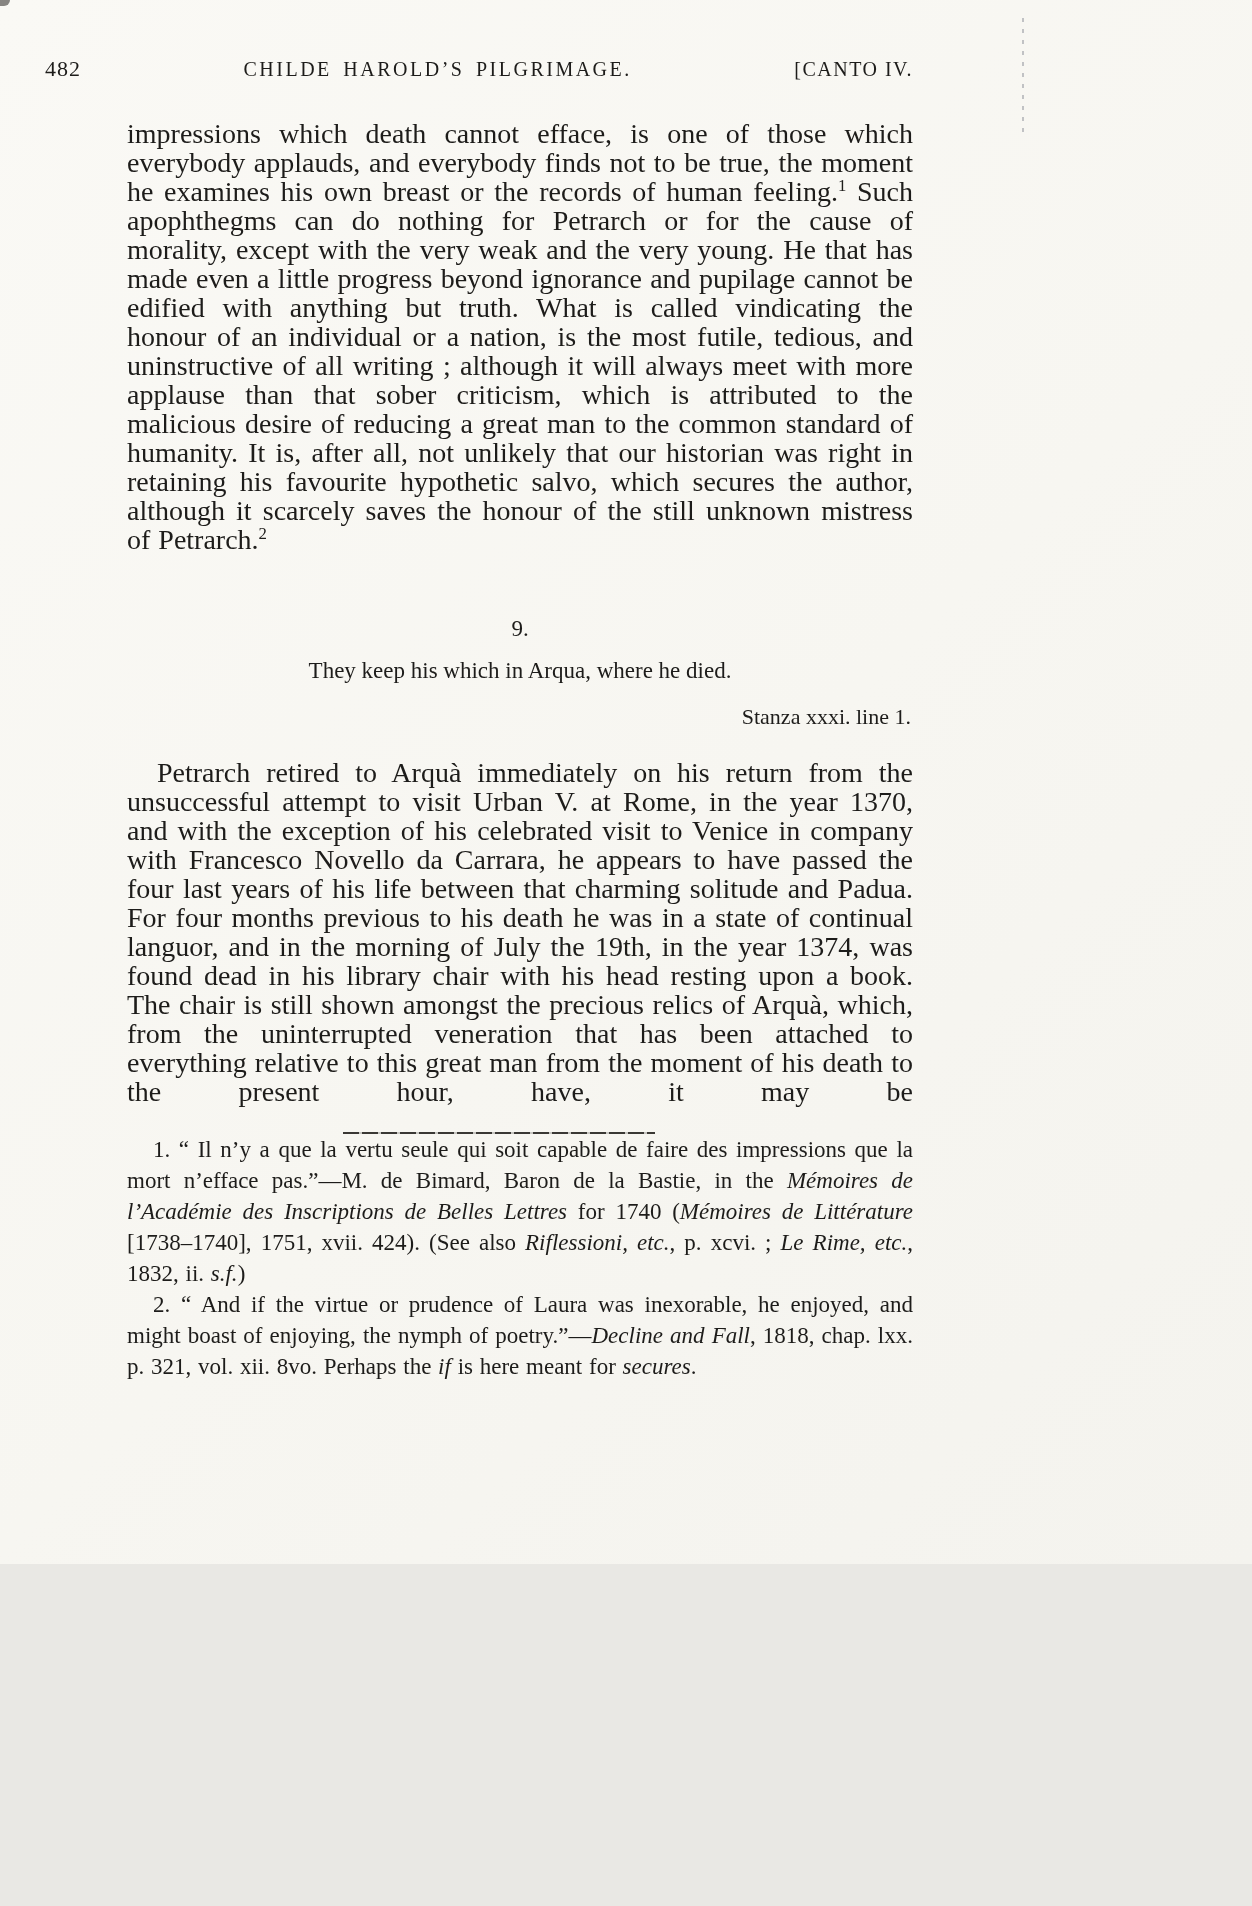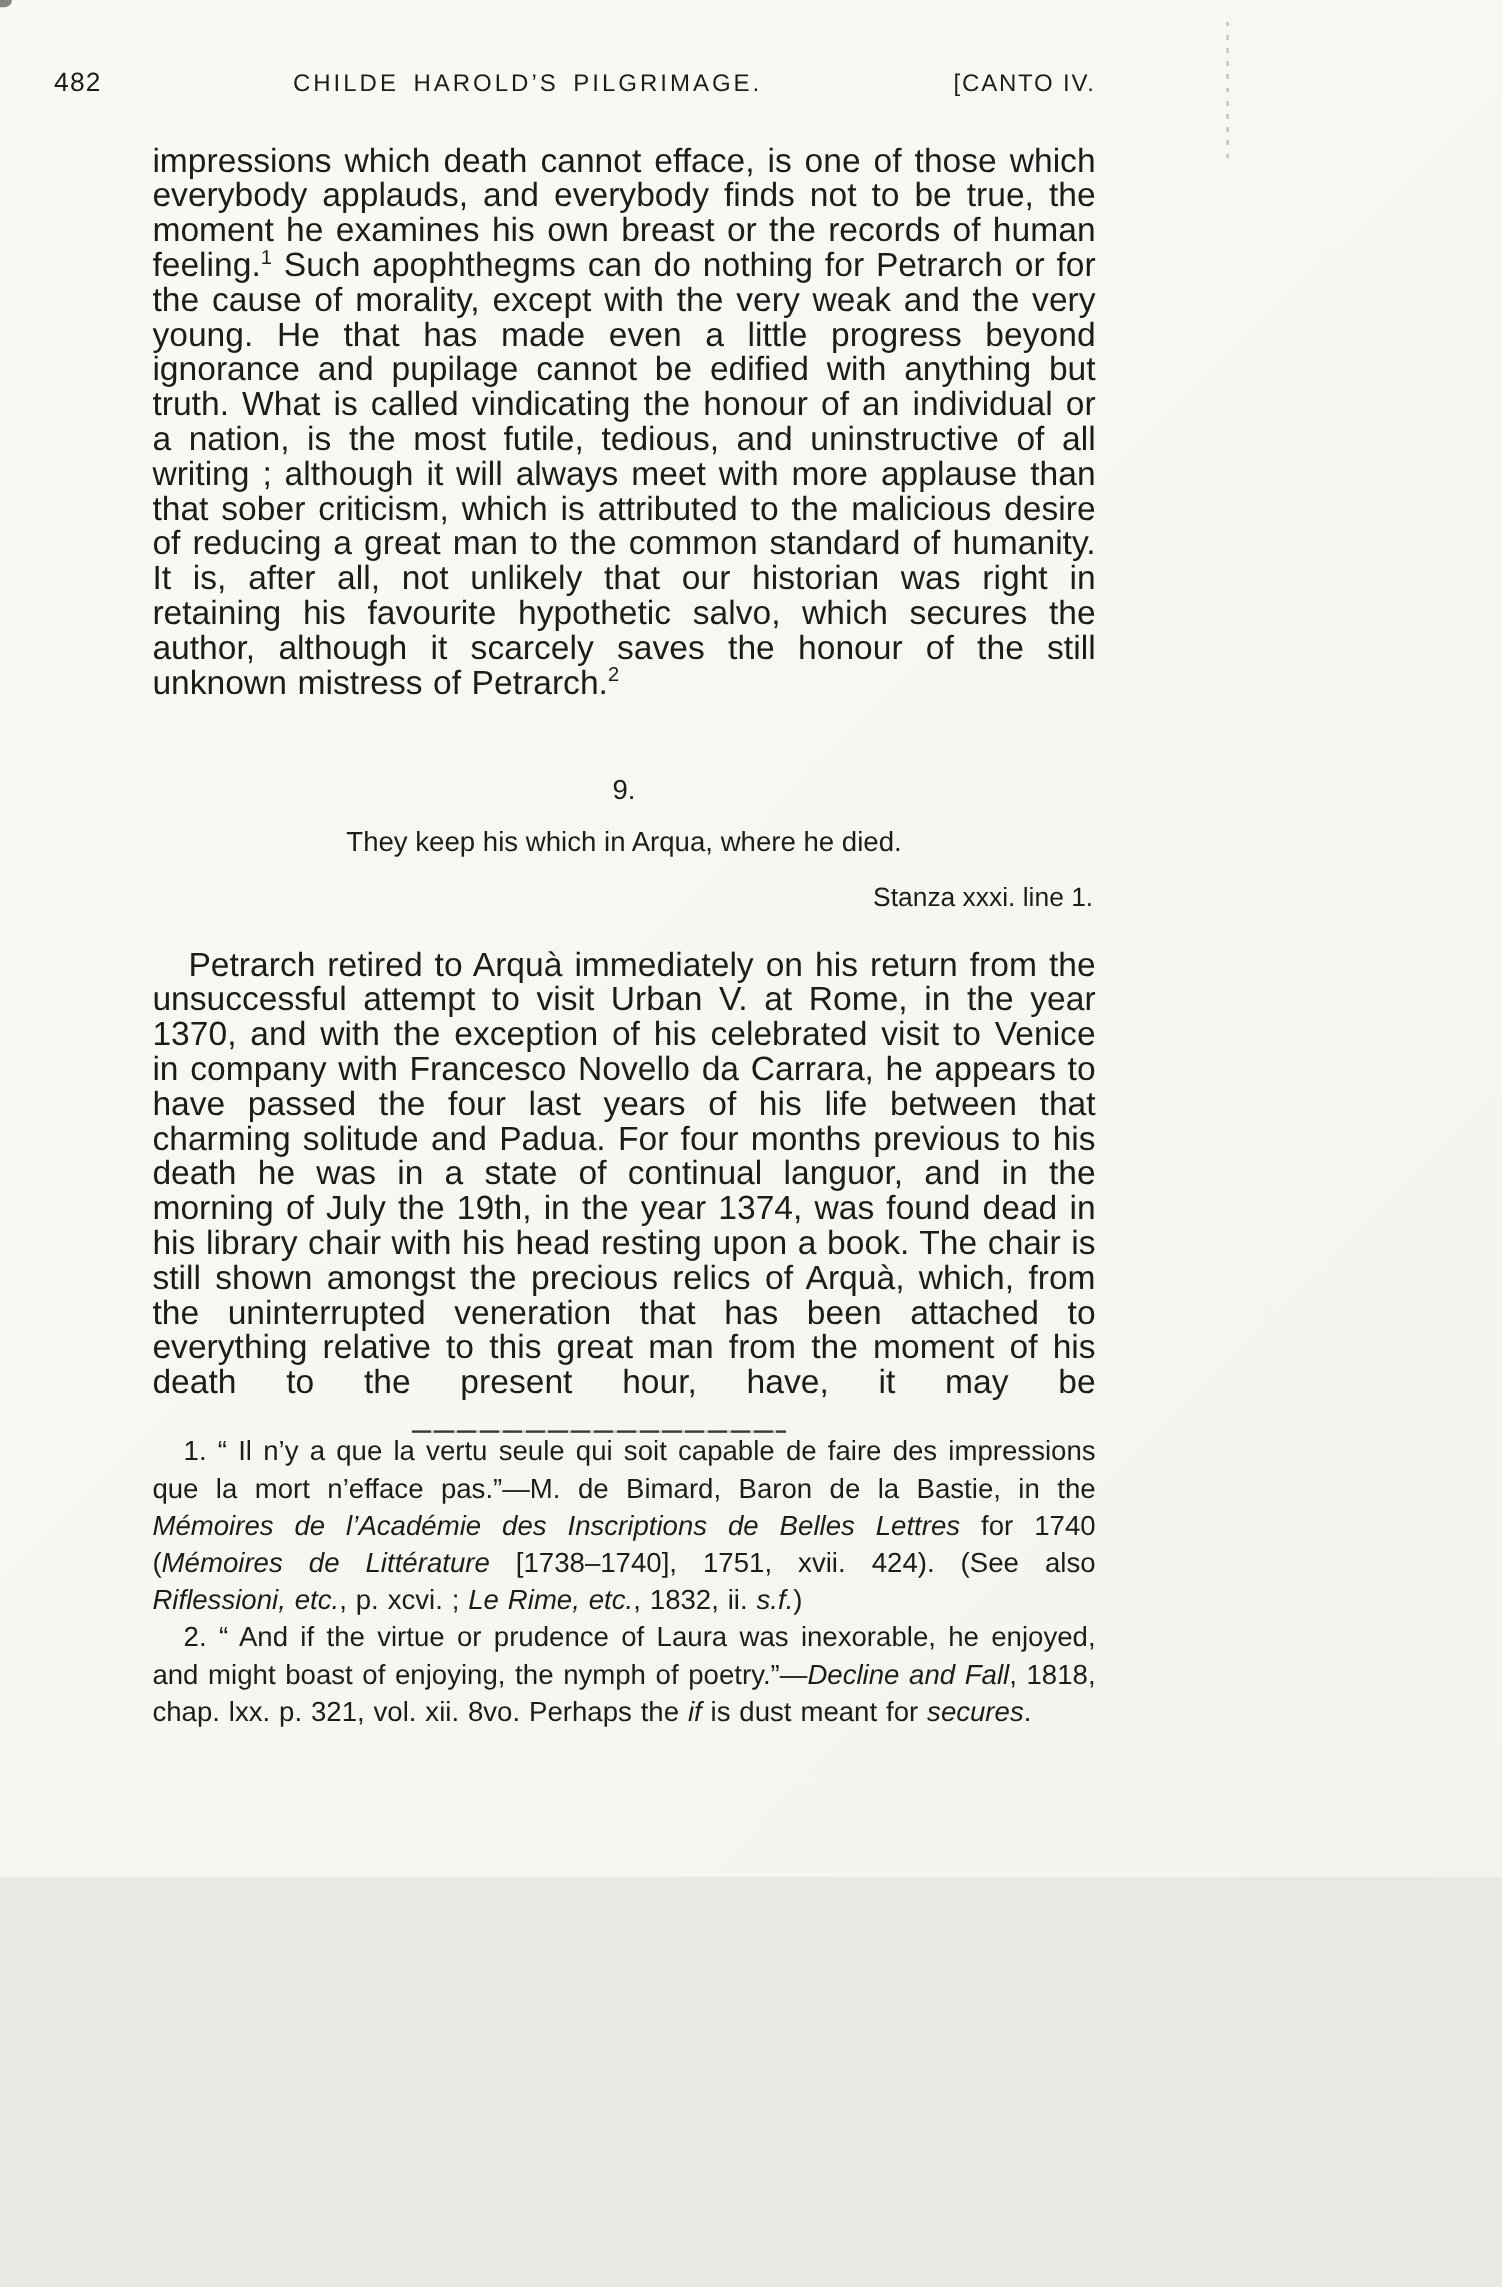--- a/index.html
+++ b/index.html
@@ -8,21 +8,21 @@
     width: 1252px;
     height: 1906px;
     overflow: hidden;
     background: #e9e8e4;
   }
   .page {
     position: relative;
     width: 1252px;
     height: 1564px;
     background: linear-gradient(135deg, #faf9f5 0%, #f7f6f1 55%, #f4f3ee 100%);
-    font-family: Liberation Sans, sans-serif;
+    font-family: Liberation Serif, serif;
     color: #1d1c1a;
     box-sizing: border-box;
   }
   
   .page-header {
     position: absolute;
     top: 56px;
     left: 45px;
     width: 868px;
     display: flex;
@@ -140,18 +140,18 @@
     <div class="epigraph">They keep his which in Arqua, where he died.</div>
 
     <div class="attribution">Stanza xxxi. line 1.</div>
 
     <p class="body-para indent continues para-2">Petrarch retired to Arquà immediately on his return from the unsuccessful attempt to visit Urban V. at Rome, in the year 1370, and with the exception of his celebrated visit to Venice in company with Francesco Novello da Carrara, he appears to have passed the four last years of his life between that charming solitude and Padua. For four months previous to his death he was in a state of continual languor, and in the morning of July the 19th, in the year 1374, was found dead in his library chair with his head resting upon a book. The chair is still shown amongst the precious relics of Arquà, which, from the uninterrupted veneration that has been attached to everything relative to this great man from the moment of his death to the present hour, have, it may be</p>
 
     <div class="footnote-rule"></div>
 
     <footer class="footnotes">
       <p class="footnote"><span>1. “ Il n’y a que la vertu seule qui soit capable de faire des impressions que la mort n’efface pas.”—M. de Bimard, Baron de la Bastie, in the </span><span class="it">Mémoires de l’Académie des Inscriptions de Belles Lettres</span><span> for 1740 (</span><span class="it">Mémoires de Littérature</span><span> [1738–1740], 1751, xvii. 424). (See also </span><span class="it">Riflessioni, etc.</span><span>, p. xcvi. ; </span><span class="it">Le Rime, etc.</span><span>, 1832, ii. </span><span class="it">s.f.</span><span>)</span></p>
-      <p class="footnote"><span>2. “ And if the virtue or prudence of Laura was inexorable, he enjoyed, and might boast of enjoying, the nymph of poetry.”—</span><span class="it">Decline and Fall</span><span>, 1818, chap. lxx. p. 321, vol. xii. 8vo. Perhaps the </span><span class="it">if</span><span> is dust meant for </span><span class="it">secures</span><span>.</span></p>
+      <p class="footnote"><span>2. “ And if the virtue or prudence of Laura was inexorable, he enjoyed, and might boast of enjoying, the nymph of poetry.”—</span><span class="it">Decline and Fall</span><span>, 1818, chap. lxx. p. 321, vol. xii. 8vo. Perhaps the </span><span class="it">if</span><span> is here meant for </span><span class="it">secures</span><span>.</span></p>
     </footer>
 
   </main>
 
 </div>
 
 </body></html>

